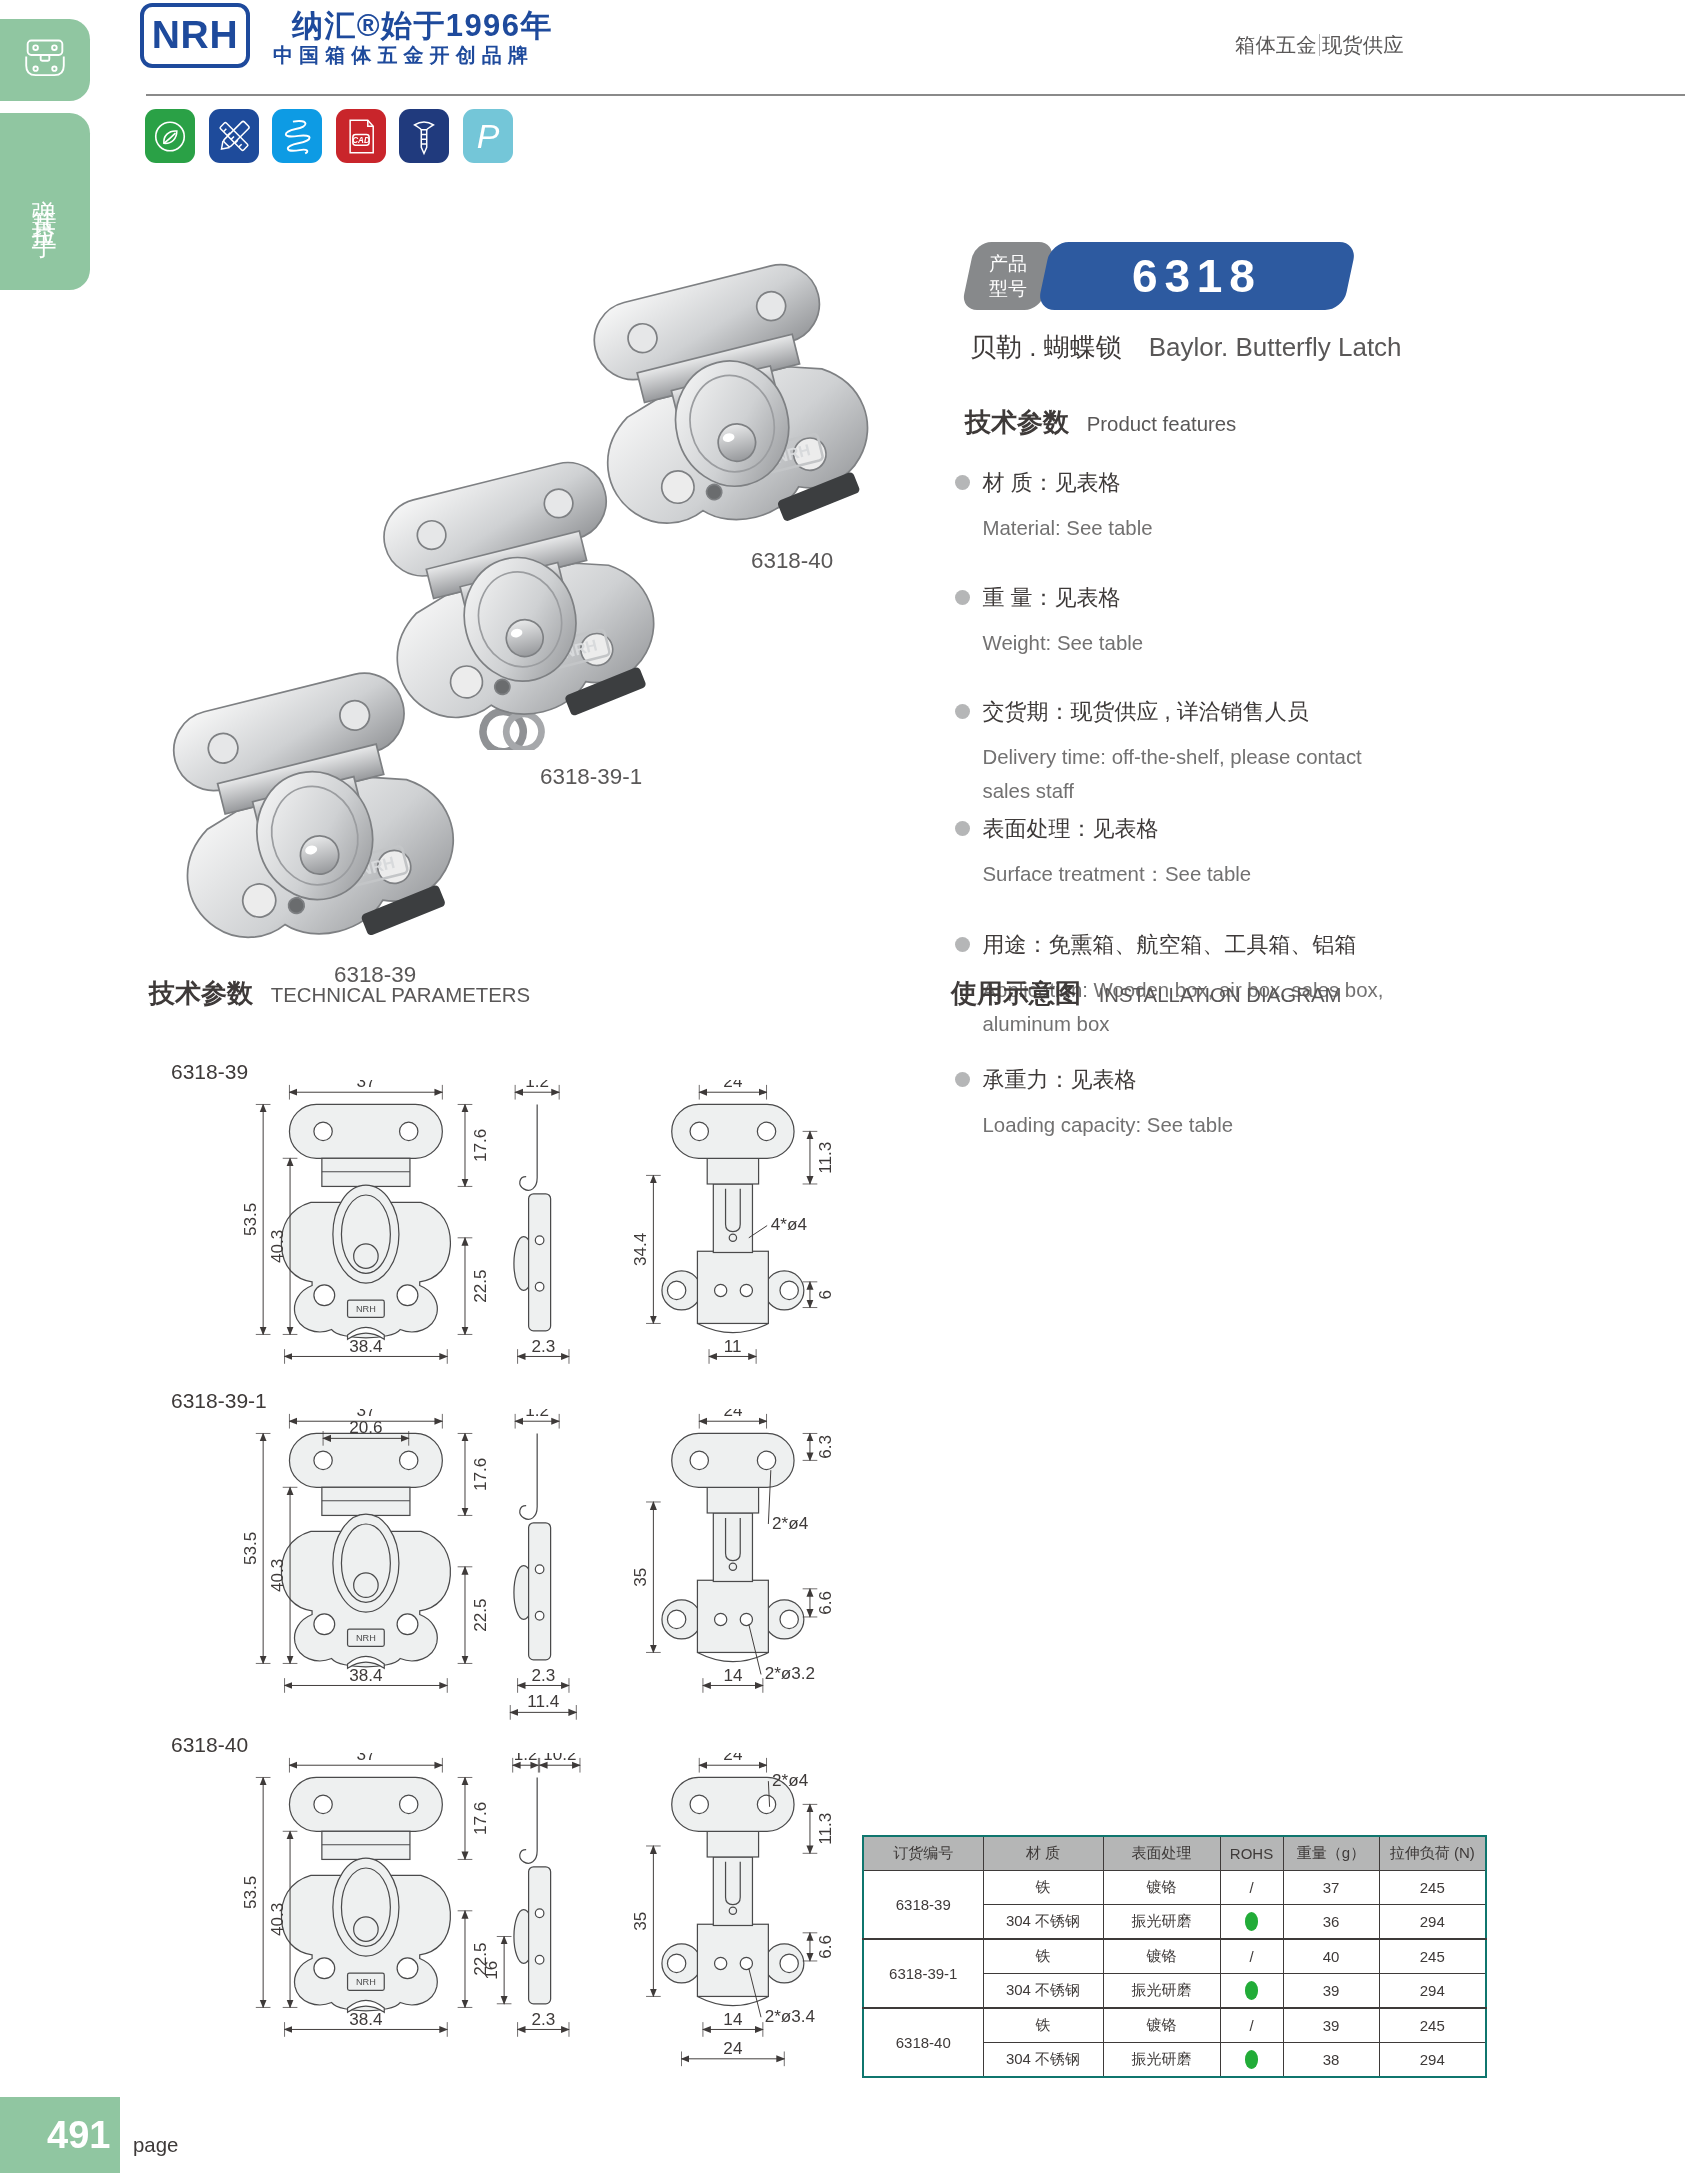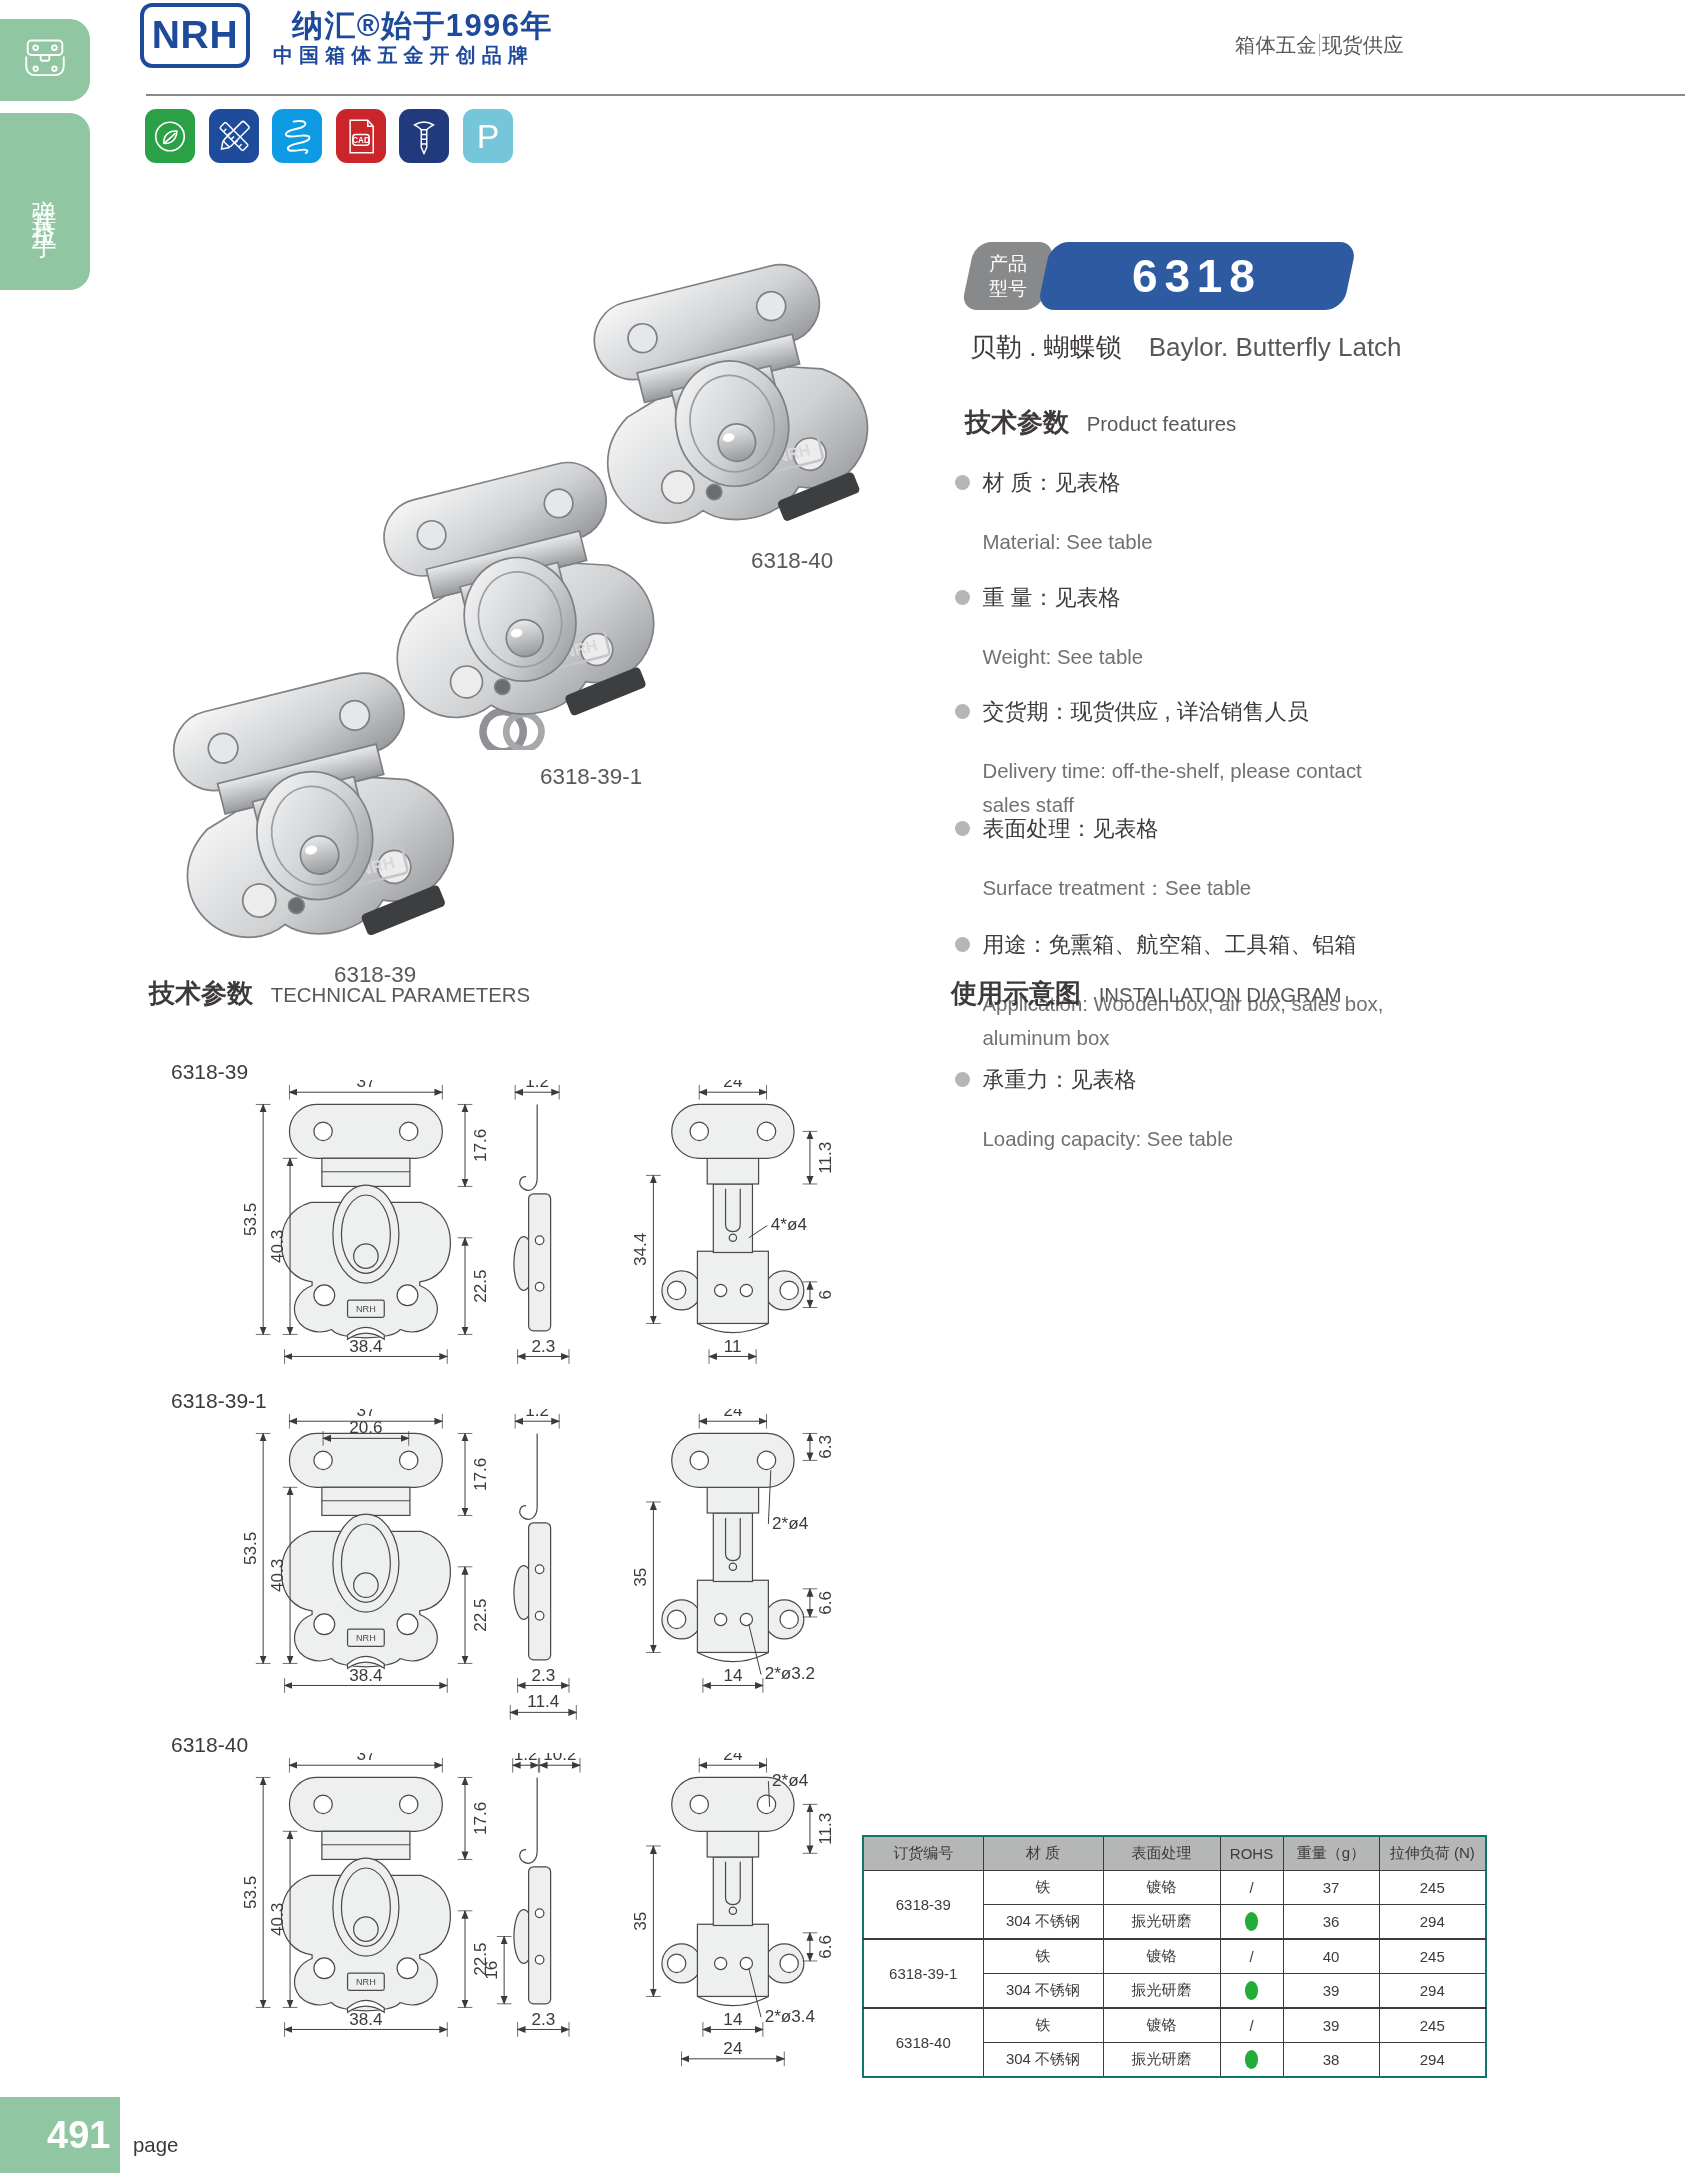--- a/index.html
+++ b/index.html
@@ -15,21 +15,21 @@
   #side-tab-series .vtxt{writing-mode:vertical-rl;font-size:25px;letter-spacing:11px;color:#fff;font-weight:400;}
   #nrh-logo{left:140px;top:2.7px;width:102px;height:57px;border:4.8px solid #1e4a9c;border-radius:12.2px;
     display:flex;align-items:center;justify-content:center;}
   #nrh-logo span{font-size:39px;font-weight:800;color:#1e4a9c;letter-spacing:0.7px;}
   #tagline1{left:272px;top:5.4px;font-size:31px;font-weight:800;color:#1e4a9c;letter-spacing:1.4px;margin-left:20px;}
   #tagline2{left:273px;top:42px;font-size:20px;font-weight:700;color:#1e4a9c;letter-spacing:6.1px;}
   #header-right{left:1235px;top:31px;display:flex;align-items:center;gap:2px;font-size:20.4px;color:#595757;}
   #header-right .vr{width:1.4px;height:22px;background:#b5b5b6;}
   #header-divider{left:146px;top:94px;width:1539px;height:2px;background:#8a8a8a;}
   
-  #cert-icons{left:145px;top:109px;display:flex;gap:13.6px;}
+  #cert-icons{left:145px;top:109px;display:flex;gap:13.6px;font-style:italic;}
   .cert{width:50px;height:54px;border-radius:11px;display:flex;align-items:center;justify-content:center;}
   
   .photo-label{font-size:22.4px;color:#595757;}
   
   #model-badge{left:968px;top:242px;display:flex;}
   #badge-gray{width:80px;height:68px;background:#87898b;border-radius:16.3px;transform:skewX(-12deg);
     display:flex;align-items:center;justify-content:center;}
   #badge-gray .unskew{transform:skewX(12deg);color:#fff;font-size:19px;line-height:24.5px;text-align:center;}
   #badge-blue{width:306px;height:68px;background:#2d5aa0;border-radius:17.7px;transform:skewX(-12deg);margin-left:-4.1px;
     display:flex;align-items:center;justify-content:center;}
@@ -38,21 +38,21 @@
   #product-name .cn{font-size:26px;color:#3e3a39;}
   #product-name .en{font-size:26px;color:#595757;}
   
   .sec-title{display:flex;gap:17.7px;align-items:baseline;}
   .sec-title .cn{font-size:26px;font-weight:700;color:#3e3a39;}
   .sec-title .en{font-size:20.4px;color:#595757;}
   #features-title{left:965px;top:405px;}
   .feat{position:absolute;left:954px;width:448px;}
   .feat .bullet{position:absolute;left:1.4px;top:6.8px;width:15px;height:15px;border-radius:50%;background:#b5b6b7;}
   .feat .cn{position:absolute;left:28.5px;top:0;font-size:22px;color:#3e3a39;white-space:nowrap;}
-  .feat .en{position:absolute;left:28.5px;top:57px;font-size:20.4px;color:#727171;width:408px;line-height:34px;}
+  .feat .en{position:absolute;left:28.5px;top:43px;font-size:20.4px;color:#727171;width:408px;line-height:34px;}
   
   #tech-heading{left:149px;top:976px;}
   #install-heading{left:951px;top:976px;}
   
   .dwg-label{font-size:21px;color:#3e3a39;}
   .dwg svg{display:block;}
   .outl{fill:#eef0f0;stroke:#4a4a4b;stroke-width:2;}
   .wht{fill:#ffffff;stroke:#4a4a4b;stroke-width:2;}
   .thin{fill:none;stroke:#4a4a4b;stroke-width:2;}
   .dl{stroke:#3e3a39;stroke-width:1.6;}

